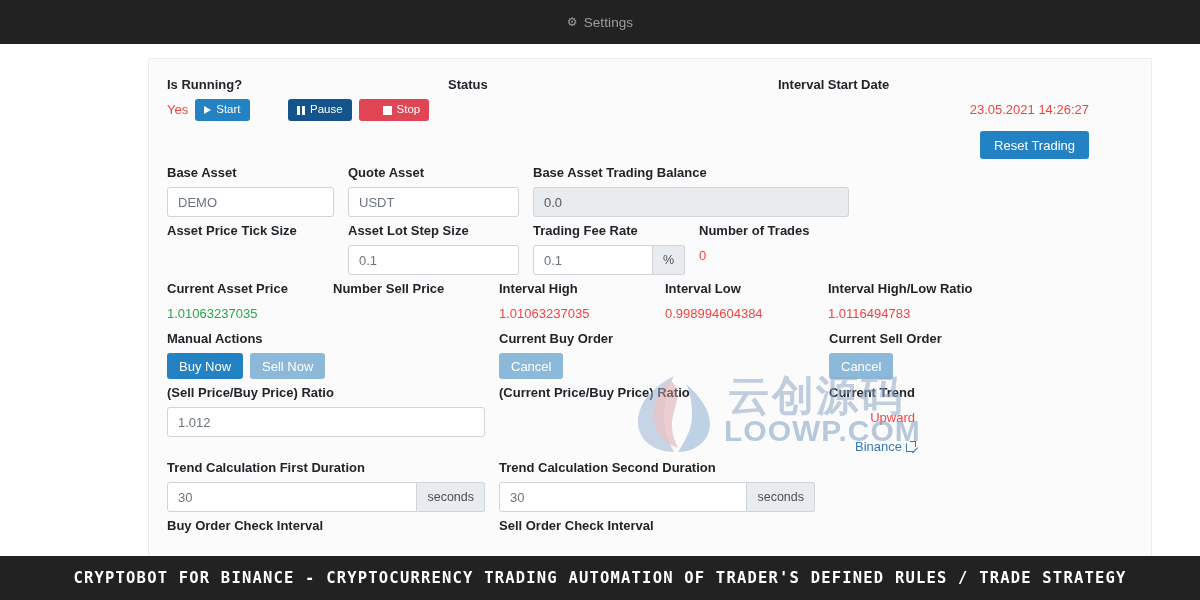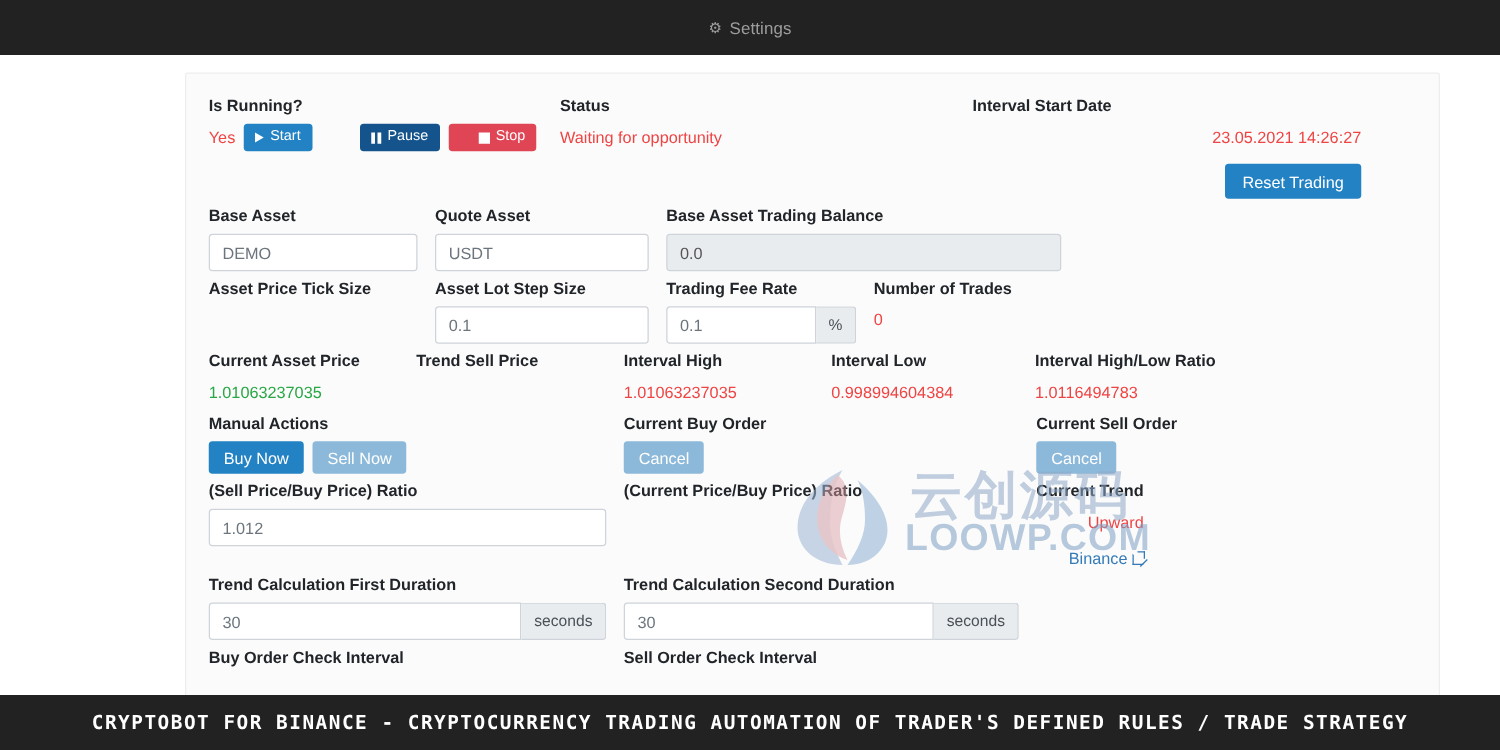--- a/index.html
+++ b/index.html
@@ -264,21 +264,20 @@
               <span>Pause</span>
             </button>
             <button class="btn btn-danger">
               <span class="ico-stop"></span>
               <span>Stop</span>
             </button>
           </div>
         </div>
         <div class="col" style="width:330px">
           <span class="lbl">Status</span>
-          <span class="val">Waiting for opportunity</span>
         </div>
         <div class="col w-right-1">
           <span class="lbl">Interval Start Date</span>
           <div class="inline-grp">
             <span class="val">23.05.2021 14:26:27</span>
             <button class="btn btn-primary btn-xl">
               <span>Reset Trading</span>
             </button>
           </div>
         </div>
@@ -326,21 +325,21 @@
       </div>
 
       <div class="spacer-6"></div>
 
       <div class="row">
         <div class="col" style="width:166px">
           <span class="lbl">Current Asset Price</span>
           <span class="val green">1.01063237035</span>
         </div>
         <div class="col" style="width:166px">
-          <span class="lbl">Trend Sell Price</span>
+          <span class="lbl">Number Sell Price</span>
           <span class="val"></span>
         </div>
         <div class="col" style="width:166px">
           <span class="lbl">Interval High</span>
           <span class="val">1.01063237035</span>
         </div>
         <div class="col" style="width:163px">
           <span class="lbl">Interval Low</span>
           <span class="val">0.998994604384</span>
         </div>

